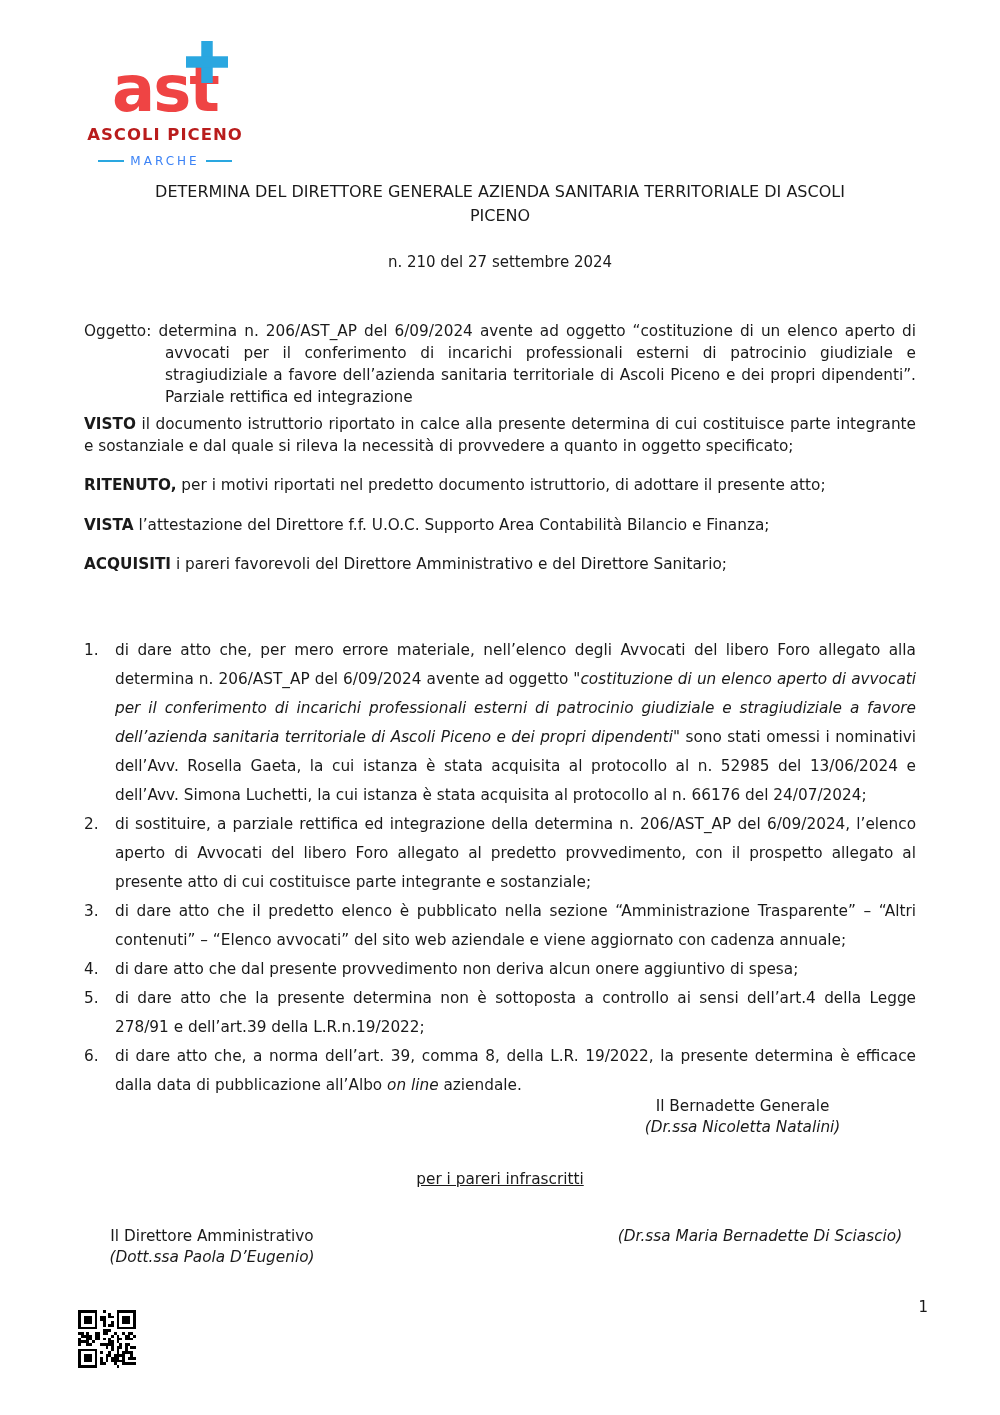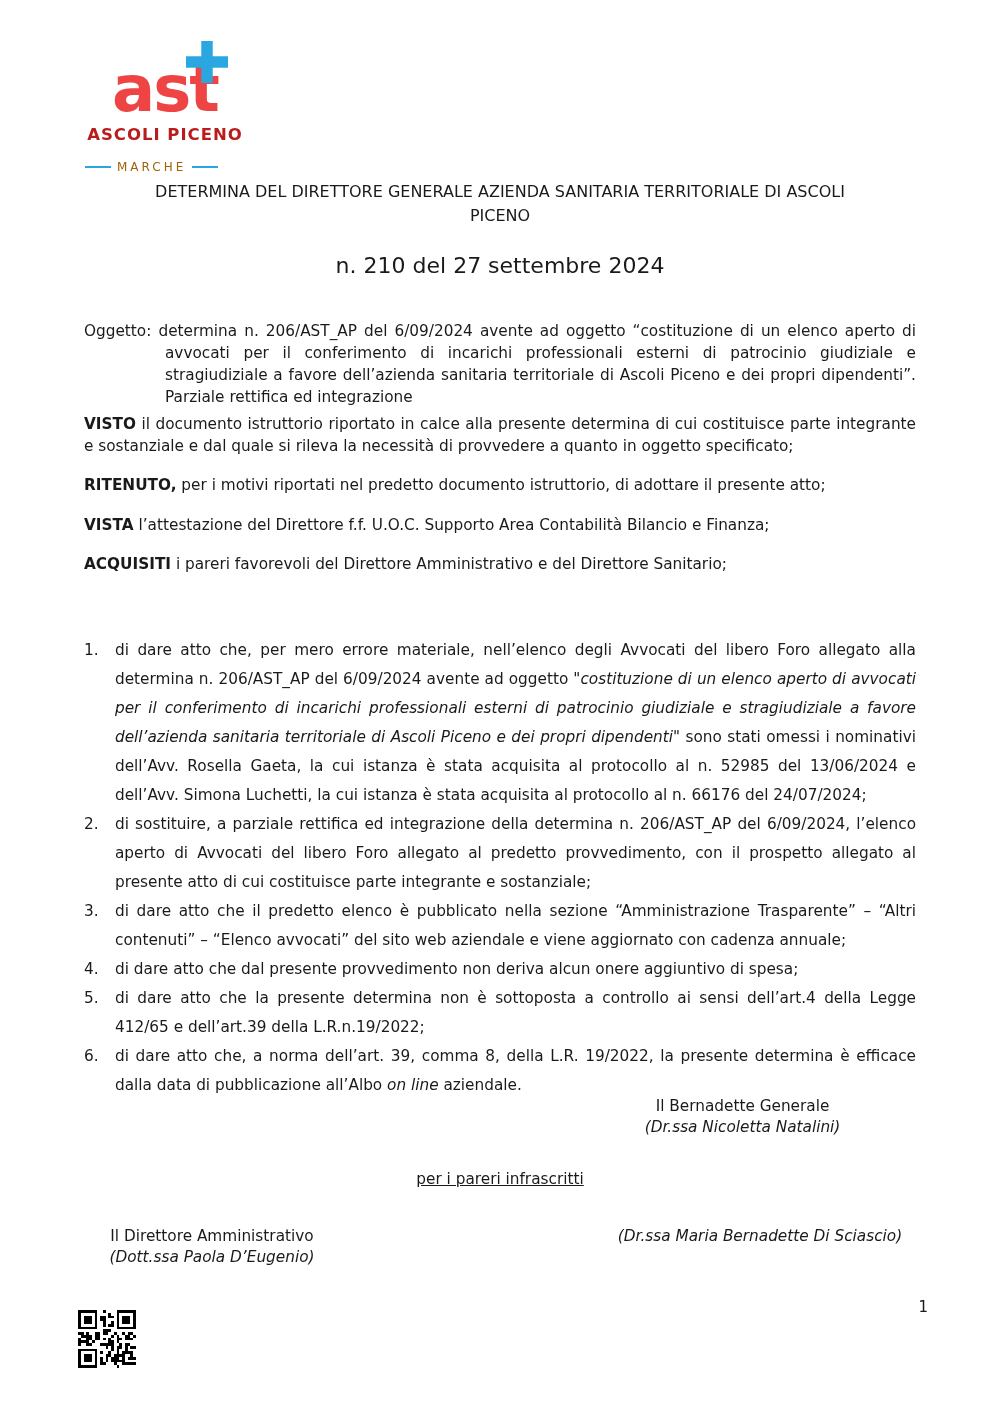--- a/index.html
+++ b/index.html
@@ -5,28 +5,28 @@
   html,body{margin:0;padding:0;background:#e8e8e8;}
   .page{position:relative;width:1000px;height:1415px;margin:0 auto;background:#ffffff;
         font-family:"DejaVu Sans","Liberation Sans",sans-serif;color:#1a1a1a;overflow:hidden;}
 
   
   .logo{position:absolute;top:57px;left:85px;width:160px;text-align:center;}
   .logo-mark{position:relative;display:inline-block;line-height:1;}
   .logo-ast{font-size:64px;font-weight:bold;color:#ef4444;letter-spacing:-2px;}
   .logo-plus{position:absolute;left:74px;top:-16px;}
   .logo-region{margin-top:4px;font-size:16.5px;font-weight:bold;color:#b91c1c;letter-spacing:1px;white-space:nowrap;}
-  .logo-marche{margin-top:16px;display:flex;align-items:center;justify-content:flex-start;gap:6px;
-               font-size:12px;color:#a16207;letter-spacing:3px;}
+  .logo-marche{margin-top:10px;display:flex;align-items:center;justify-content:center;gap:6px;
+               font-size:12px;color:#3b82f6;letter-spacing:3px;}
   .logo-marche .rule{display:inline-block;width:26px;height:2px;background:#2aa7e0;}
 
   
   .title{position:absolute;top:180px;left:84px;width:832px;text-align:center;
          font-size:16px;line-height:24px;}
-  .numline{position:absolute;top:253px;left:84px;width:832px;text-align:center;font-size:22px;}
+  .numline{position:absolute;top:253px;left:84px;width:832px;text-align:center;font-size:15px;}
 
   
   .subject{position:absolute;top:305px;left:84px;width:832px;font-size:15.3px;line-height:22px;
            text-align:justify;padding-left:81px;text-indent:-81px;box-sizing:border-box;}
   .premise{position:absolute;left:84px;width:832px;font-size:15.3px;line-height:22px;text-align:justify;margin:0;}
   .p-visto{top:413px;} .p-ritenuto{top:474px;} .p-vista{top:514px;} .p-acquisiti{top:553px;}
   .premise b{font-weight:bold;}
 
   .determina-heading{position:absolute;top:599px;left:84px;width:832px;text-align:center;font-size:15.3px;}
 
@@ -97,21 +97,21 @@
     <div class="li">
       <span class="num">3.</span>
       <div class="body">di dare atto che il predetto elenco è pubblicato nella sezione “Amministrazione Trasparente” – “Altri contenuti” – “Elenco avvocati” del sito web aziendale e viene aggiornato con cadenza annuale;</div>
     </div>
     <div class="li">
       <span class="num">4.</span>
       <div class="body">di dare atto che dal presente provvedimento non deriva alcun onere aggiuntivo di spesa;</div>
     </div>
     <div class="li">
       <span class="num">5.</span>
-      <div class="body">di dare atto che la presente determina non è sottoposta a controllo ai sensi dell’art.4 della Legge 412/65 e dell’art.39 della L.R.n.19/2022;</div>
+      <div class="body">di dare atto che la presente determina non è sottoposta a controllo ai sensi dell’art.4 della Legge 278/91 e dell’art.39 della L.R.n.19/2022;</div>
     </div>
     <div class="li">
       <span class="num">6.</span>
       <div class="body"><span>di dare atto che, a norma dell’art. 39, comma 8, della L.R. 19/2022, la presente determina è efficace dalla data di pubblicazione all’Albo </span><span class="it">on line</span><span> aziendale.</span></div>
     </div>
   </div>
 
   <div class="sig sig-dg">
     <div>Il Bernadette Generale</div>
     <div class="name">(Dr.ssa Nicoletta Natalini)</div>

